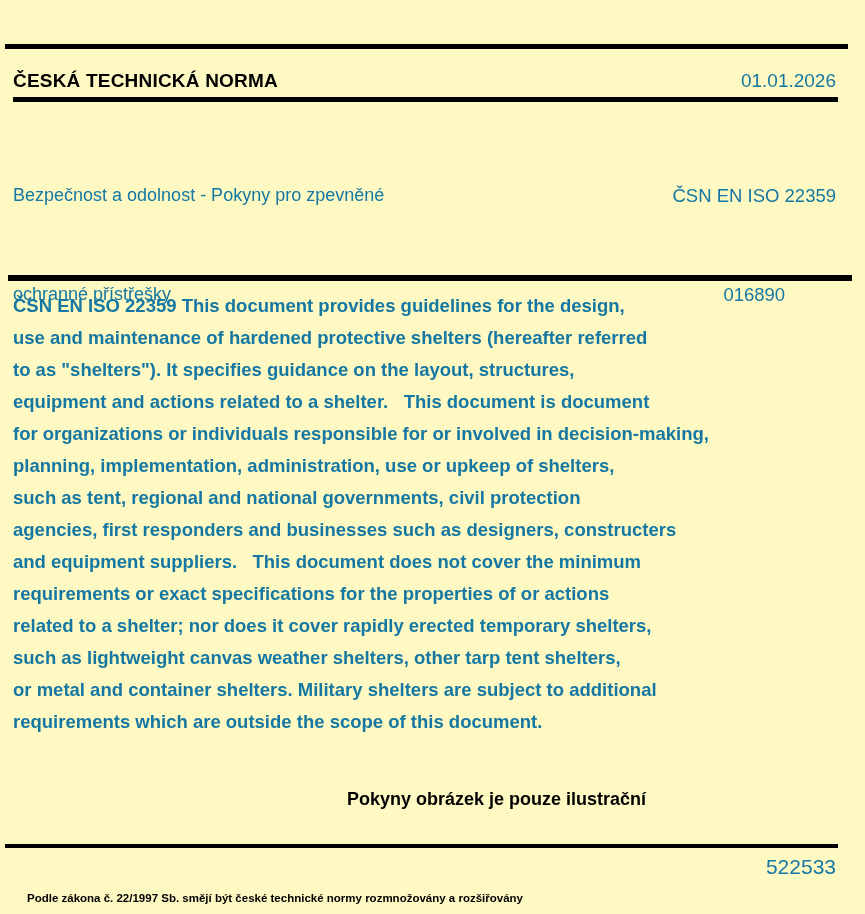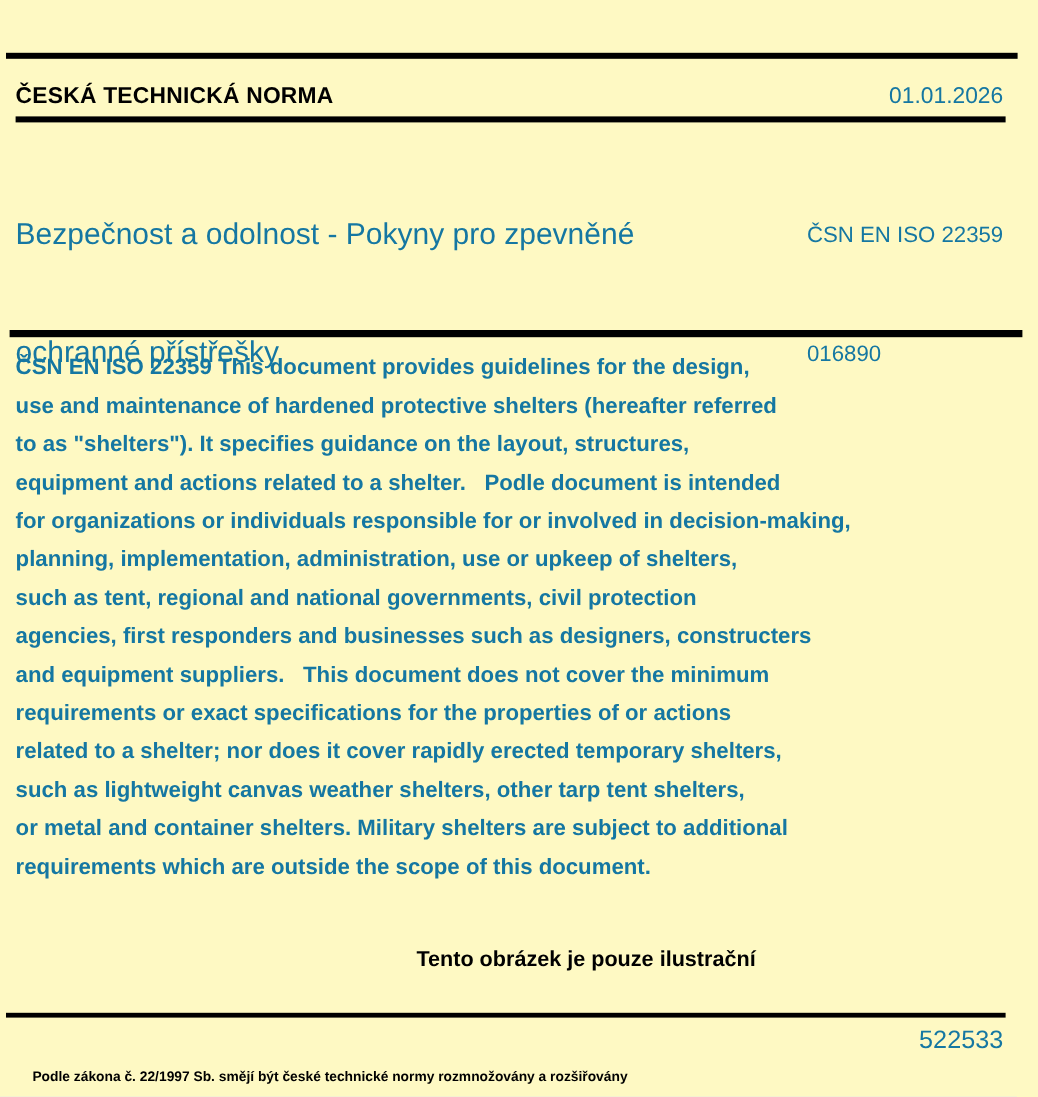--- a/index.html
+++ b/index.html
@@ -21,27 +21,27 @@
     position:absolute;left:13px;top:70px;
     font-size:19px;font-weight:bold;color:#000000;
     letter-spacing:0.2px;white-space:pre;
   }
   .header-date{
     position:absolute;right:29px;top:70px;
     font-size:19px;color:var(--accent,#1577A2);white-space:pre;text-align:right;
   }
   .subject-title{
     position:absolute;left:13px;top:113px;
-    font-size:25px;color:var(--accent,#1577A2);
+    font-size:18px;color:var(--accent,#1577A2);
     line-height:33px;white-space:pre;
   }
   .subject-ref{
     position:absolute;right:29px;top:113px;
     font-size:18.5px;color:var(--accent,#1577A2);
-    line-height:33px;text-align:left;white-space:pre;
+    line-height:33px;text-align:center;white-space:pre;
   }
   .abstract{
     position:absolute;left:13px;top:290px;
     font-size:18.5px;color:var(--accent,#1577A2);
     line-height:32px;
   }
   .abstract .line{white-space:pre;font-weight:bold;}
   .note{
     position:absolute;left:347px;top:789px;
     font-size:18px;font-weight:bold;color:#000000;white-space:pre;
@@ -76,34 +76,34 @@
     <div>ČSN EN ISO 22359</div>
     <div>016890</div>
   </div>
 
   <div class="rule rule-abstract"></div>
 
   <div class="abstract">
       <div class="line">ČSN EN ISO 22359 This document provides guidelines for the design,</div>
       <div class="line">use and maintenance of hardened protective shelters (hereafter referred</div>
       <div class="line">to as "shelters"). It specifies guidance on the layout, structures,</div>
-      <div class="line">equipment and actions related to a shelter.   Podle document is intended</div>
+      <div class="line">equipment and actions related to a shelter.   This document is document</div>
       <div class="line">for organizations or individuals responsible for or involved in decision-making,</div>
       <div class="line">planning, implementation, administration, use or upkeep of shelters,</div>
       <div class="line">such as tent, regional and national governments, civil protection</div>
       <div class="line">agencies, first responders and businesses such as designers, constructers</div>
       <div class="line">and equipment suppliers.   This document does not cover the minimum</div>
       <div class="line">requirements or exact specifications for the properties of or actions</div>
       <div class="line">related to a shelter; nor does it cover rapidly erected temporary shelters,</div>
       <div class="line">such as lightweight canvas weather shelters, other tarp tent shelters,</div>
       <div class="line">or metal and container shelters. Military shelters are subject to additional</div>
       <div class="line">requirements which are outside the scope of this document.</div>
     </div>
 
-  <div class="note">Tento obrázek je pouze ilustrační</div>
+  <div class="note">Pokyny obrázek je pouze ilustrační</div>
 
   <div class="rule rule-footer"></div>
 
   <div class="footer-legal">
     <div>Podle zákona č. 22/1997 Sb. smějí být české technické normy rozmnožovány a rozšiřovány</div>
     
   </div>
   <div class="footer-number">522533</div>
 
 </div>

